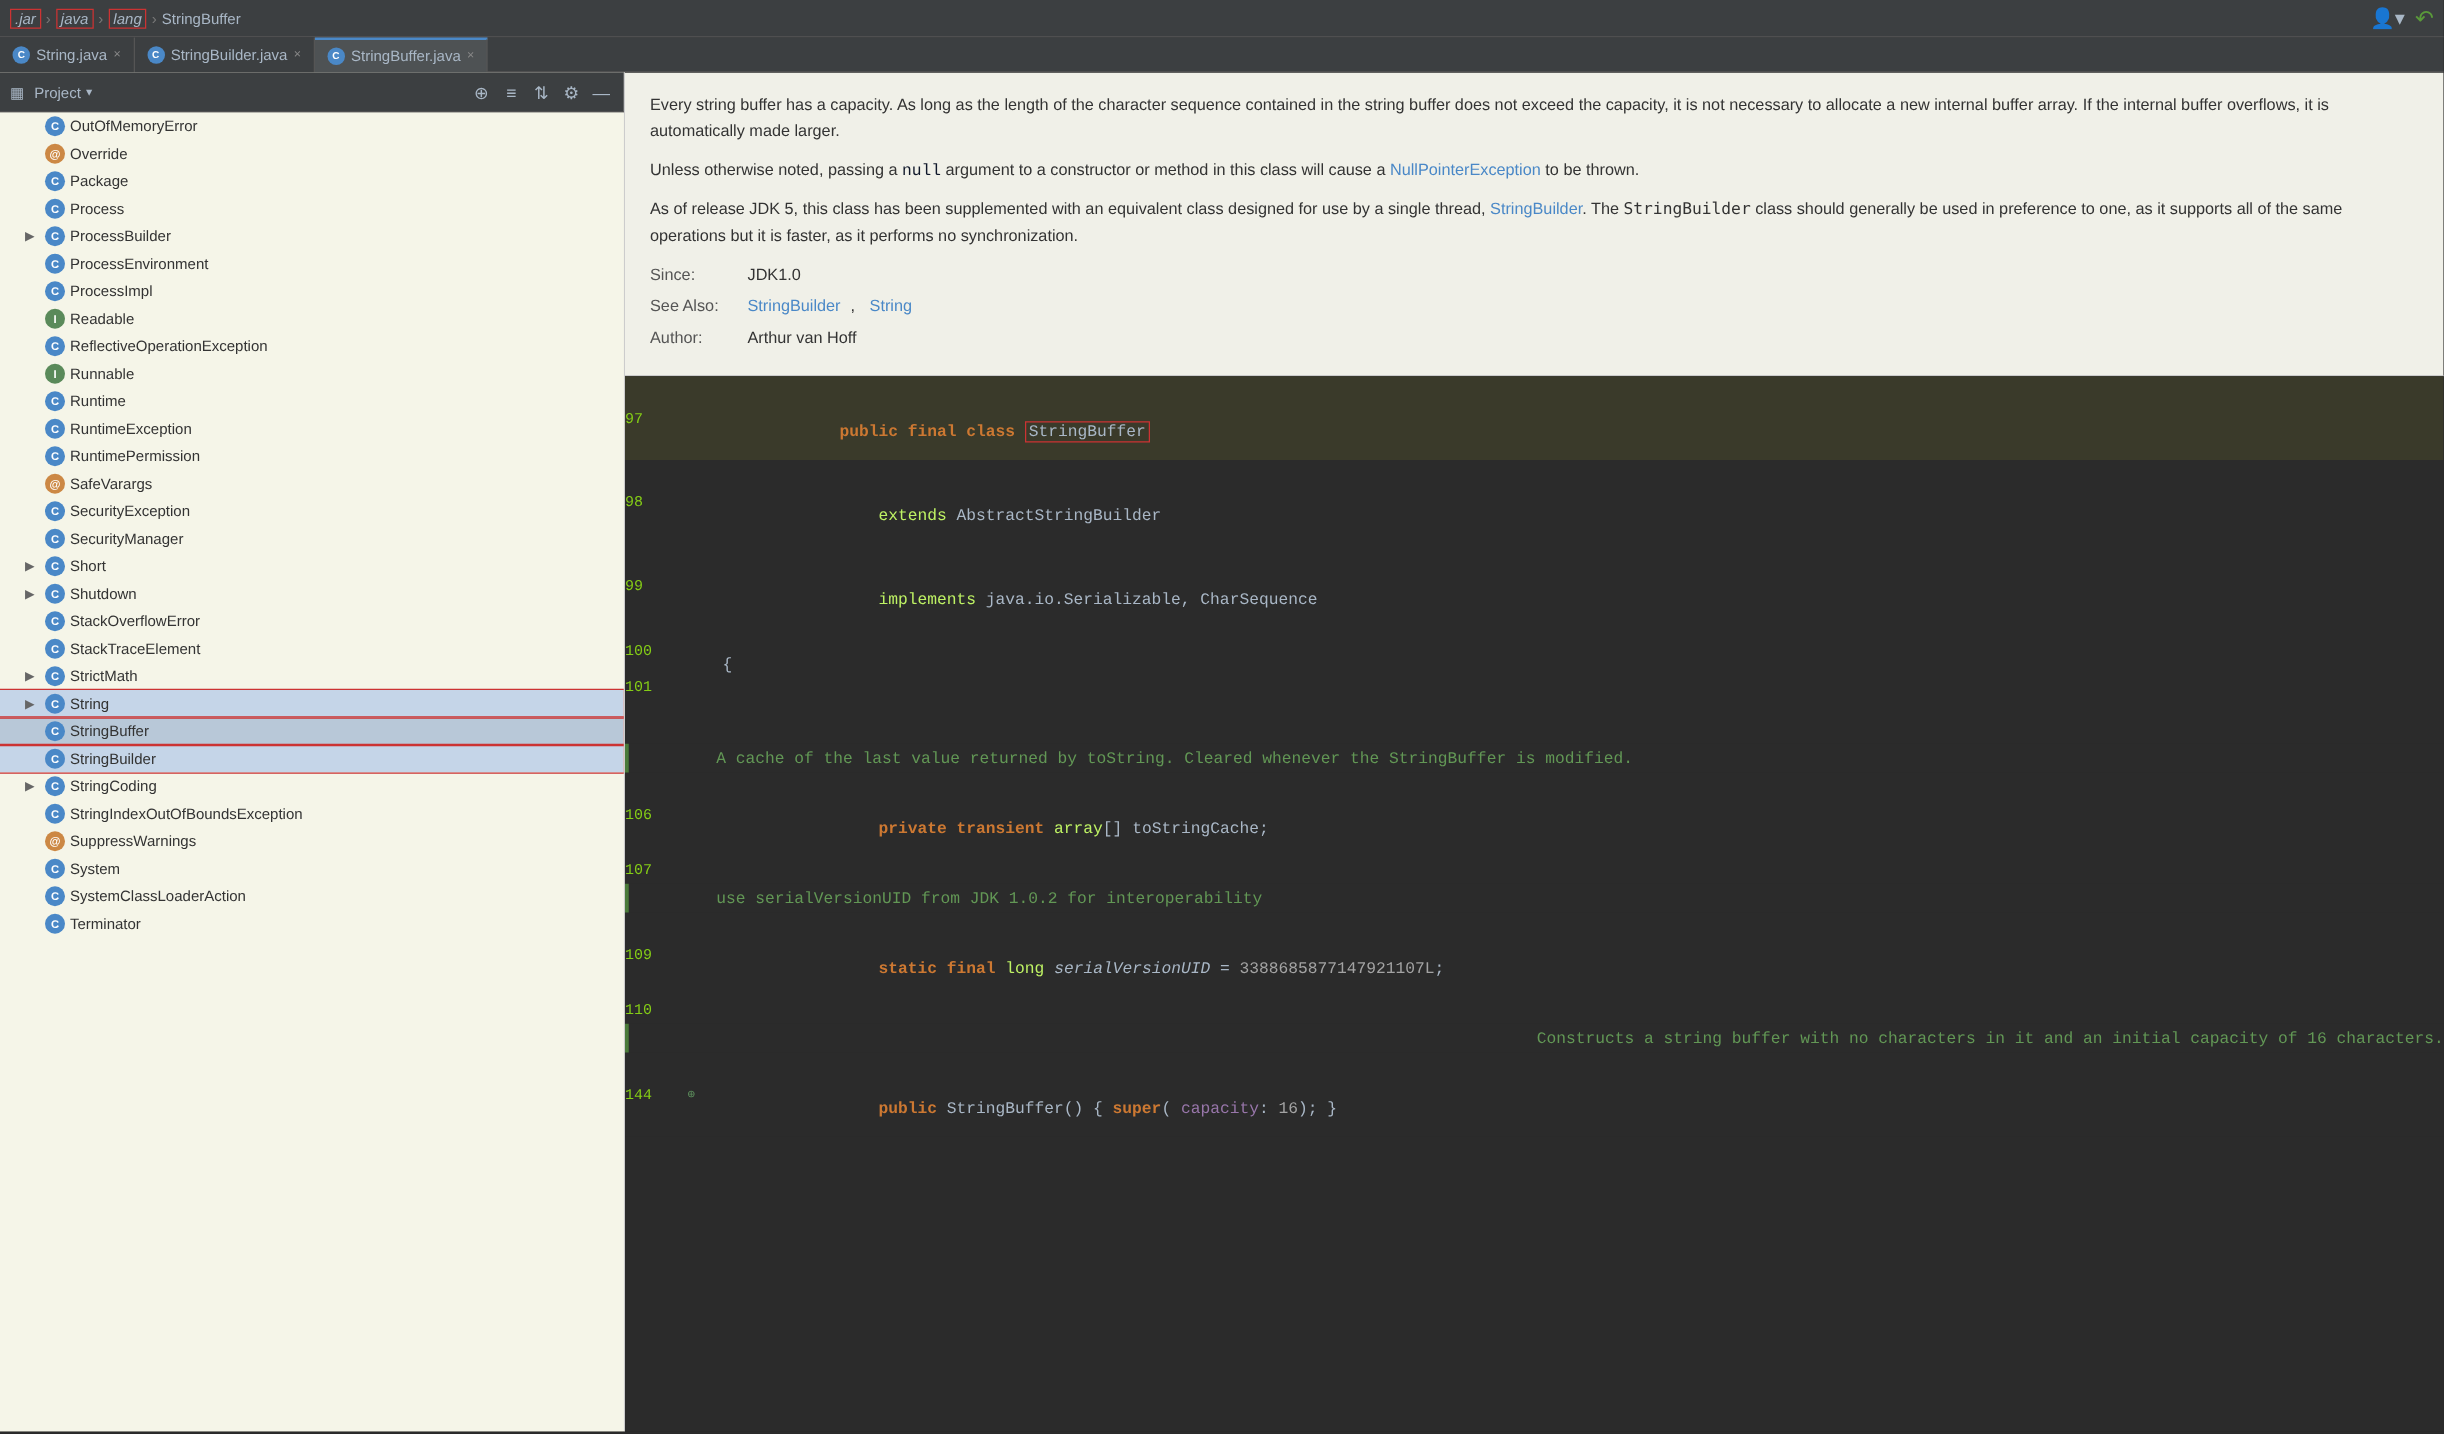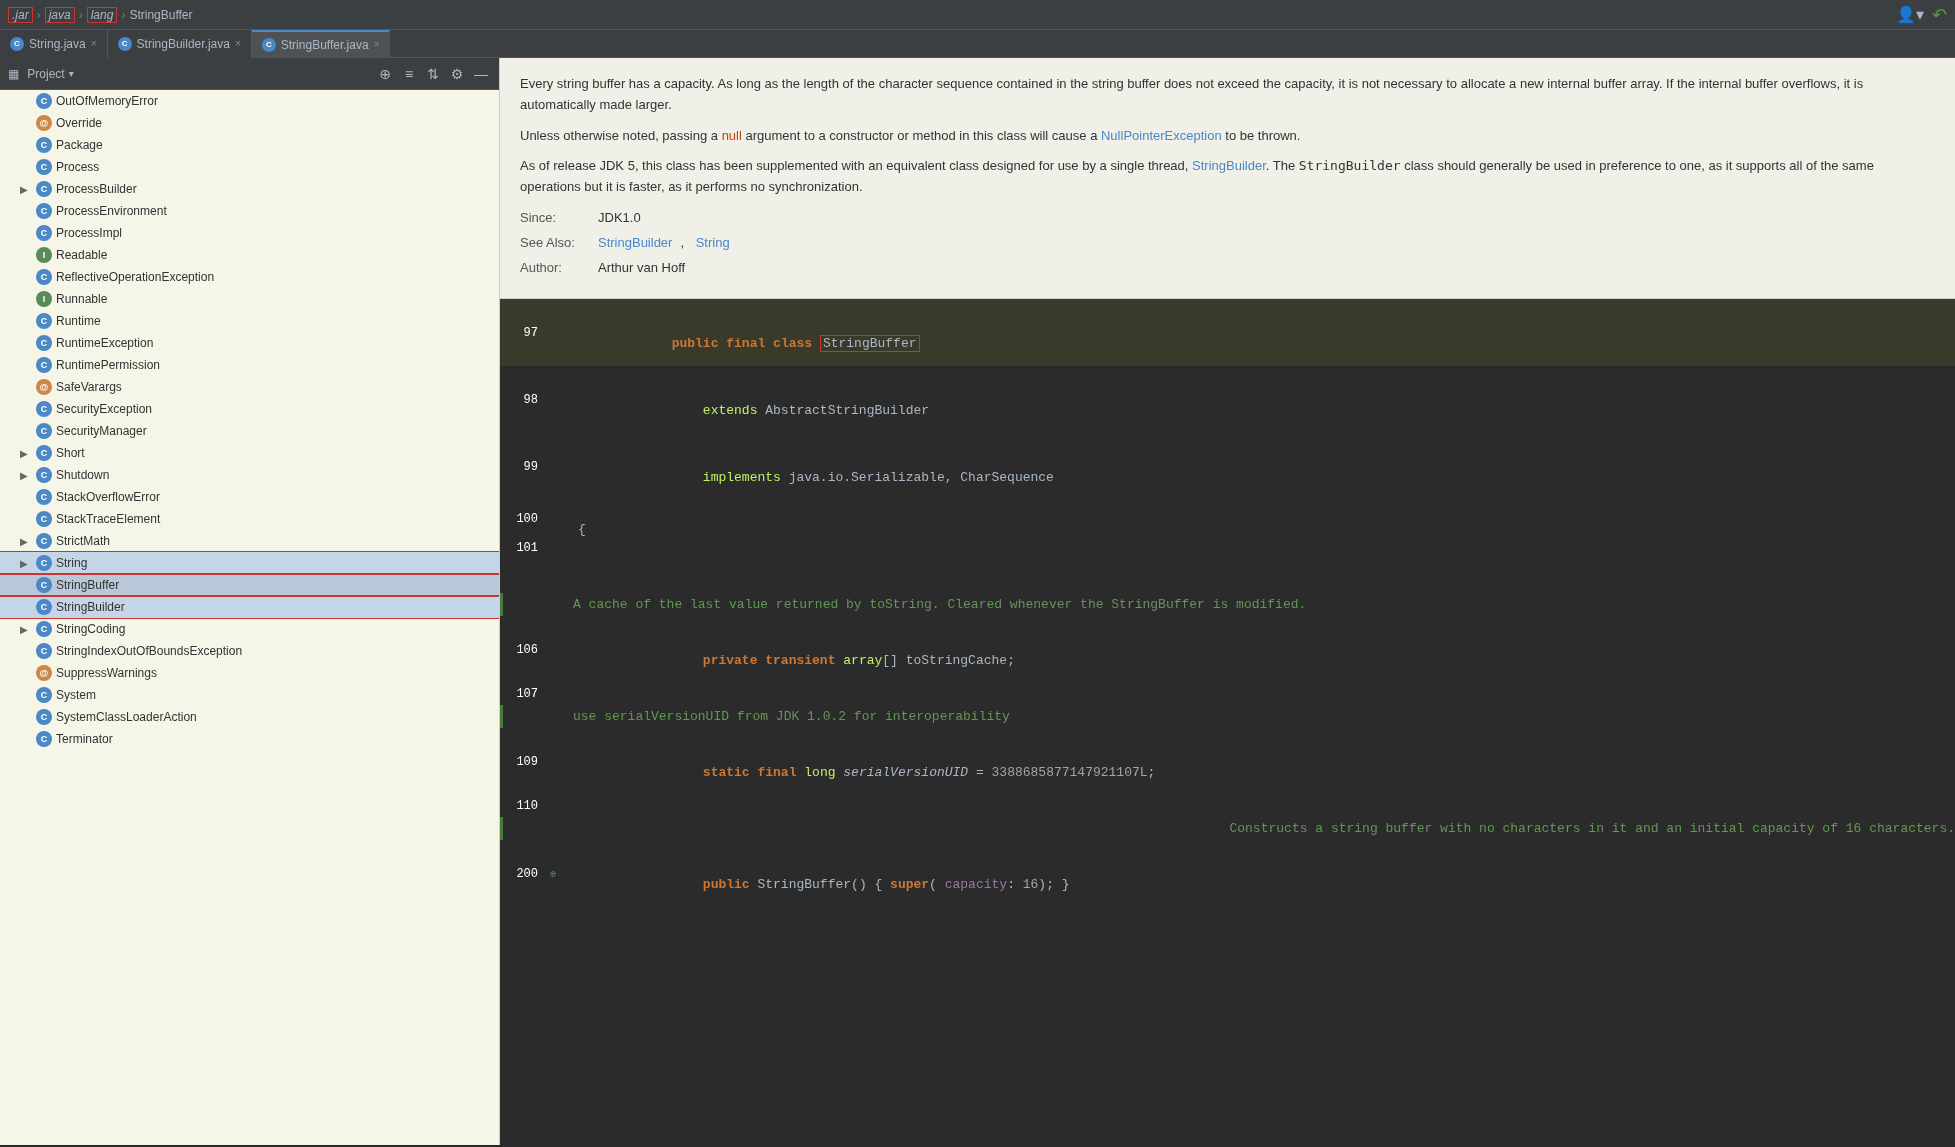--- a/index.html
+++ b/index.html
@@ -213,23 +213,22 @@
     .code-line {
       display: flex;
       align-items: center;
       min-height: 22px;
     }
     .code-line.highlighted-line {
       background: #3a3a2a;
     }
     .line-num {
       width: 50px;
-      text-align: right;
       padding-right: 12px;
-      color: #ffffff;
+      color: #84cc16;
       font-size: 12px;
       user-select: none;
       flex-shrink: 0;
     }
     .line-margin {
       width: 20px;
       flex-shrink: 0;
     }
     .line-content {
       padding: 0 8px;
@@ -251,21 +250,21 @@
       color: #629755;
       font-family: 'Consolas', 'Courier New', monospace;
       font-size: 13px;
     }
 
     
     ::-webkit-scrollbar { width: 8px; height: 8px; }
     ::-webkit-scrollbar-track { background: #3c3f41; }
     ::-webkit-scrollbar-thumb { background: #5a5a5a; border-radius: 4px; }
 
-    .null-code { color: #c2410c; font-family: Liberation Sans, sans-serif; font-size: 13px; }
+    .null-code { color: #0f172a; font-family: Liberation Mono, monospace; font-size: 13px; }
     .code-inline { font-family: 'Consolas', monospace; background: transparent; }
   </style>
 </head>
 <body>
 
 <div class="top-bar">
   <div class="breadcrumb">
     <span class="breadcrumb-item highlighted">
       <span>.jar</span>
     </span>
@@ -570,21 +569,21 @@
           <span class="line-num">110</span>
           <span class="line-margin"></span>
           <span class="line-content"></span>
         </div>
 
         <div class="doc-comment" style="border-left:3px solid #4a7a3a;margin-left:0;padding-left:70px;text-align:right;">
           <span>Constructs a string buffer with no characters in it and an initial capacity of 16 characters.</span>
         </div>
 
         <div class="code-line">
-          <span class="line-num">200</span>
+          <span class="line-num">144</span>
           <span class="line-margin" style="display:flex;align-items:center;">
             <span style="color:#5a8a5a;font-size:10px;">⊕</span>
           </span>
           <span class="line-content">
             &nbsp;&nbsp;&nbsp;&nbsp;<span class="kw">public</span> <span class="type-name">StringBuffer</span>() { <span class="kw">super</span>( <span class="type-name" style="color:#9876aa;">capacity</span>: <span class="number-val">16</span>); }
           </span>
         </div>
 
       </div>
     </div>

